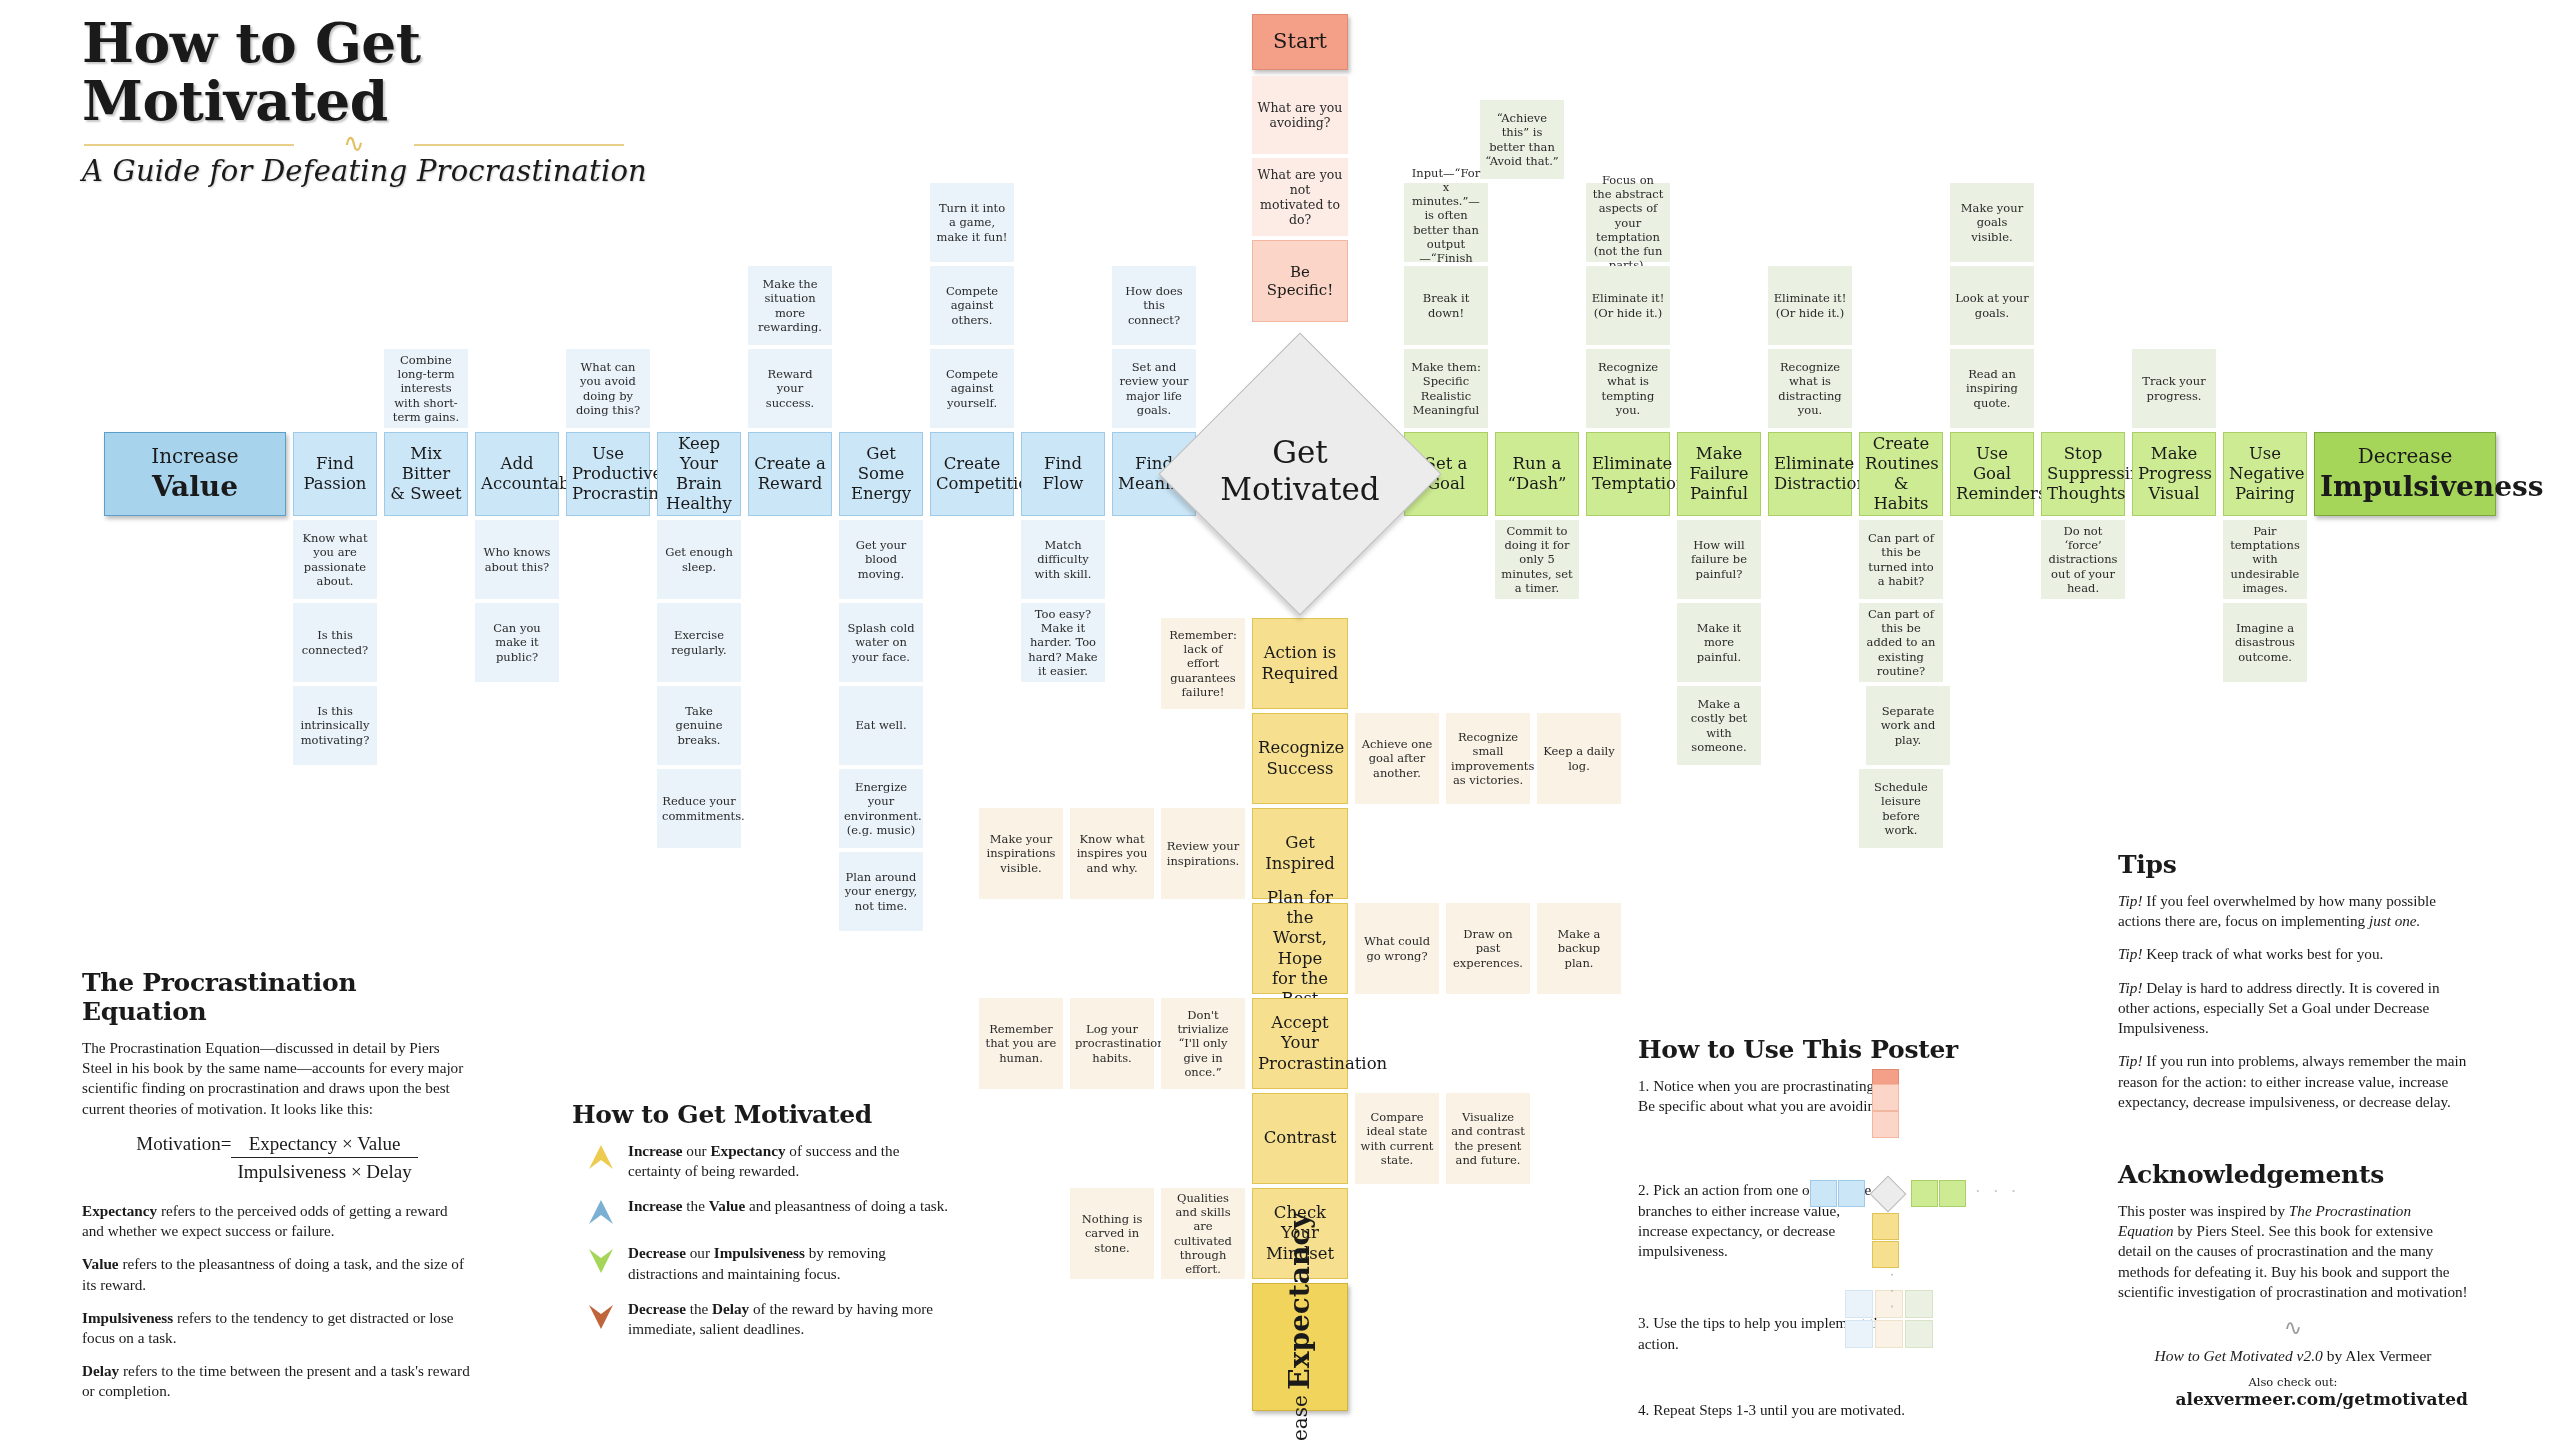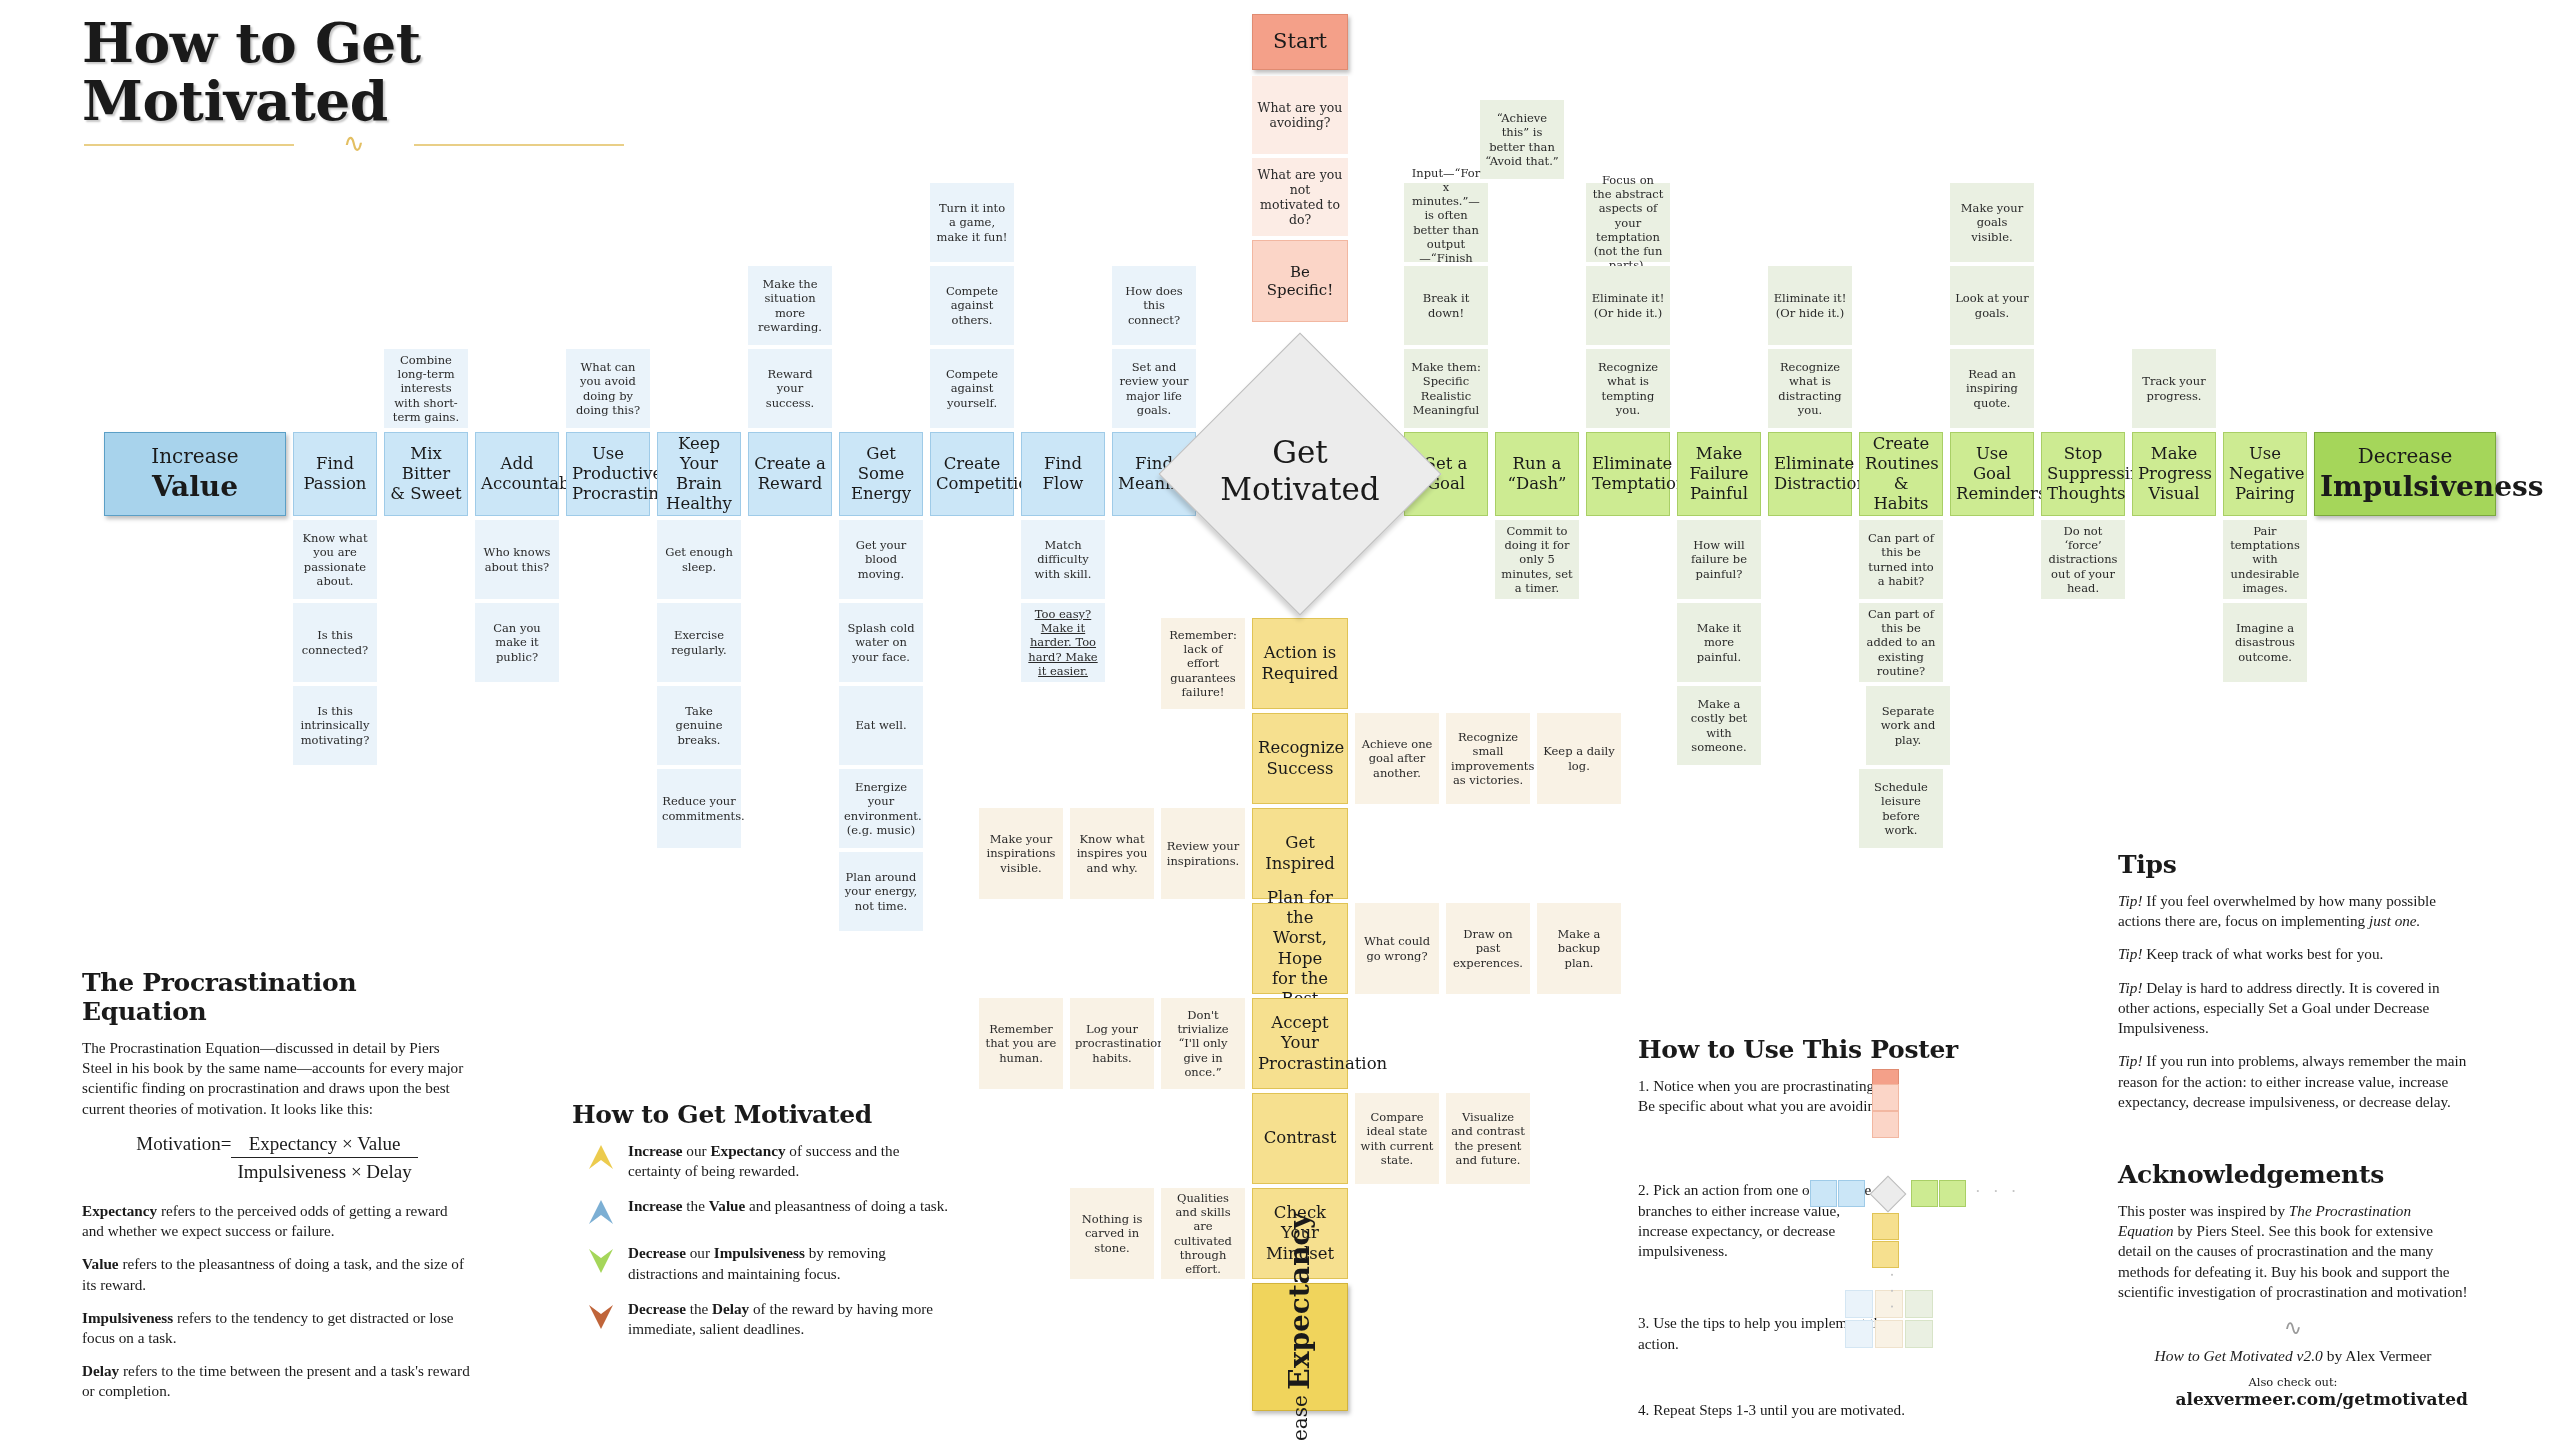--- a/index.html
+++ b/index.html
@@ -108,20 +108,21 @@
 
 <div id="poster">
 
   <div id="header">
     <div id="title-main">How to Get Motivated</div>
     <div id="title-rule">
       <div class="ln l"></div>
       <div class="sw">∿</div>
       <div class="ln r"></div>
     </div>
+    <div id="title-sub">A Guide for Defeating Procrastination</div>
   </div>
 
   <div id="center-chain">
       <div class="bx hub red-hub" style="left: 1252px; top: 14px; width: 96px; height: 56px;">
         <div class="t" style="font-size: 21px;">Start</div>
       </div>
       <div class="bx tip red-tip" style="left: 1252px; top: 76px; width: 96px; height: 78px;">
         <div class="t" style="font-size: 12.5px;">What are you avoiding?</div>
       </div>
       <div class="bx tip red-tip" style="left: 1252px; top: 158px; width: 96px; height: 78px;">
@@ -219,21 +220,21 @@
       </div>
       <div class="bx tip blue-tip" style="left: 930px; top: 349px; width: 84px; height: 79px;">
         <div class="t">Compete against yourself.</div>
       </div>
       <div class="bx action blue-act" style="left: 1021px; top: 432px; width: 84px; height: 84px;">
         <div class="t">Find<br>Flow</div>
       </div>
       <div class="bx tip blue-tip" style="left: 1021px; top: 520px; width: 84px; height: 79px;">
         <div class="t">Match difficulty with skill.</div>
       </div>
-      <div class="bx tip blue-tip" style="left: 1021px; top: 603px; width: 84px; height: 79px; text-decoration: underline;">
+      <div class="bx tip blue-tip" style="left: 1021px; top: 603px; width: 84px; height: 79px;">
         <div class="t">Too easy? Make it harder. Too hard? Make it easier.</div>
       </div>
       <div class="bx action blue-act" style="left: 1112px; top: 432px; width: 84px; height: 84px;">
         <div class="t">Find<br>Meaning</div>
       </div>
       <div class="bx tip blue-tip" style="left: 1112px; top: 266px; width: 84px; height: 79px;">
         <div class="t">How does this connect?</div>
       </div>
       <div class="bx tip blue-tip" style="left: 1112px; top: 349px; width: 84px; height: 79px;">
         <div class="t">Set and review your major life goals.</div>

